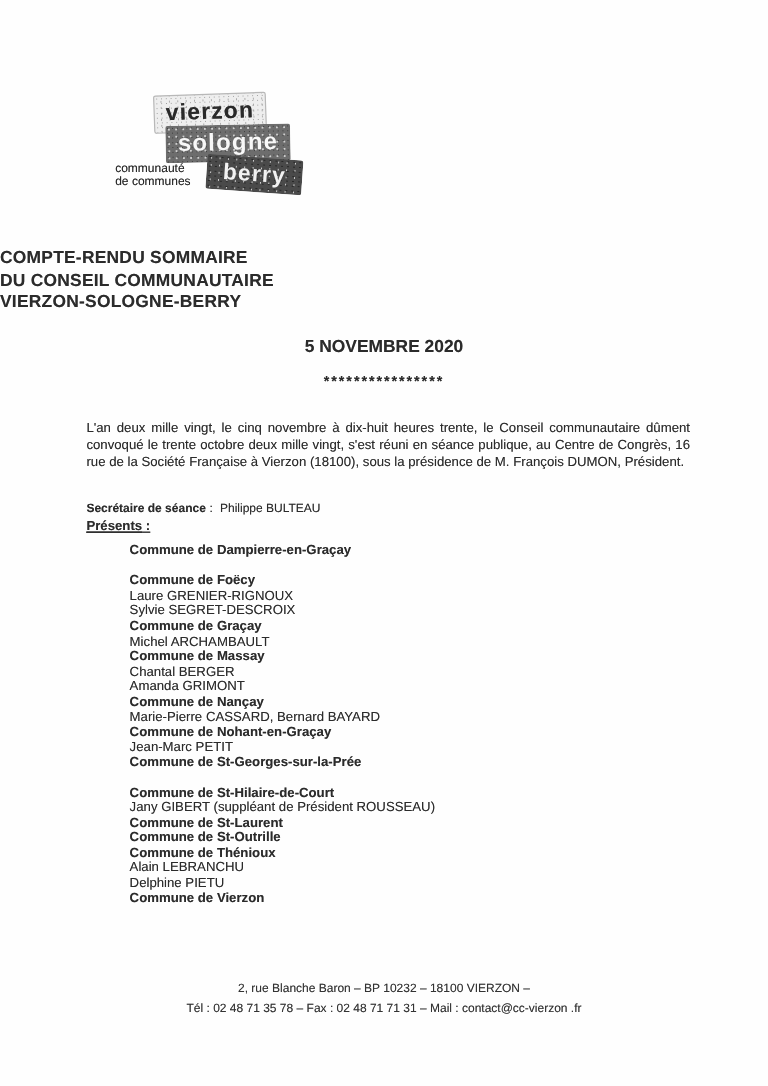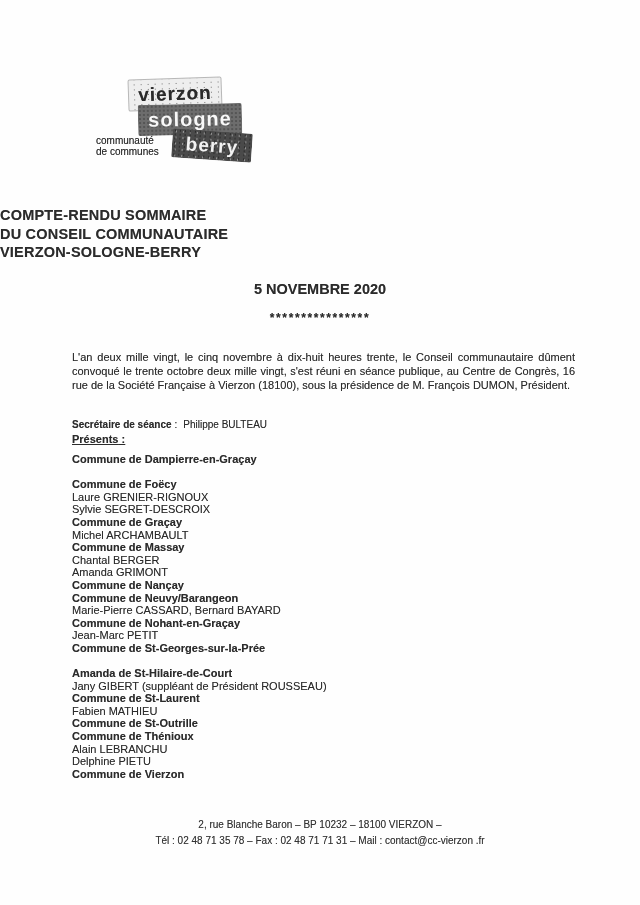--- a/index.html
+++ b/index.html
@@ -76,21 +76,21 @@
   .secretary { position: absolute; top: 407px; left: 72px; font-size: 10px; margin-top: 12px; }
   .secretary .lbl { font-weight: bold; }
   .secretary .sep { margin: 0 6px 0 3px; }
   .presents { position: absolute; top: 433px; left: 72px; font-size: 11px; font-weight: bold; text-decoration: underline; }
   .presents .lbl { text-decoration: underline; }
 
   .attendance {
     position: absolute; top: 453px; left: 72px; width: 470px;
     font-size: 11px; line-height: 12.6px;
   }
-  .attendance .line { white-space: nowrap; }
+  .attendance .line { white-space: nowrap; margin-left: 36px; }
   .attendance .commune { font-weight: bold; }
   .attendance .gap { margin-top: 12.6px; }
 
   
   .footer {
     position: absolute; top: 817px; left: 0; right: 0;
     text-align: center; font-size: 10px; line-height: 15.5px; color: #333;
   }
 </style>
 </head>
@@ -130,29 +130,27 @@
     <div class="line commune">Commune de Dampierre-en-Graçay</div>
     <div class="line commune gap">Commune de Foëcy</div>
     <div class="line member">Laure GRENIER-RIGNOUX</div>
     <div class="line member">Sylvie SEGRET-DESCROIX</div>
     <div class="line commune">Commune de Graçay</div>
     <div class="line member">Michel ARCHAMBAULT</div>
     <div class="line commune">Commune de Massay</div>
     <div class="line member">Chantal BERGER</div>
     <div class="line member">Amanda GRIMONT</div>
     <div class="line commune">Commune de Nançay</div>
-    <div class="line commune">Commune de Neuvy/Barangeon</div>
     <div class="line member">Marie-Pierre CASSARD, Bernard BAYARD</div>
     <div class="line commune">Commune de Nohant-en-Graçay</div>
     <div class="line member">Jean-Marc PETIT</div>
     <div class="line commune">Commune de St-Georges-sur-la-Prée</div>
-    <div class="line commune gap">Amanda de St-Hilaire-de-Court</div>
+    <div class="line commune gap">Commune de St-Hilaire-de-Court</div>
     <div class="line member">Jany GIBERT (suppléant de Président ROUSSEAU)</div>
     <div class="line commune">Commune de St-Laurent</div>
-    <div class="line member">Fabien MATHIEU</div>
     <div class="line commune">Commune de St-Outrille</div>
     <div class="line commune">Commune de Thénioux</div>
     <div class="line member">Alain LEBRANCHU</div>
     <div class="line member">Delphine PIETU</div>
     <div class="line commune">Commune de Vierzon</div>
   </div>
 
   <div class="footer">
     <div>2, rue Blanche Baron – BP 10232 – 18100 VIERZON –</div>
     <div>Tél : 02 48 71 35 78 – Fax : 02 48 71 71 31 – Mail : contact@cc-vierzon .fr</div>

